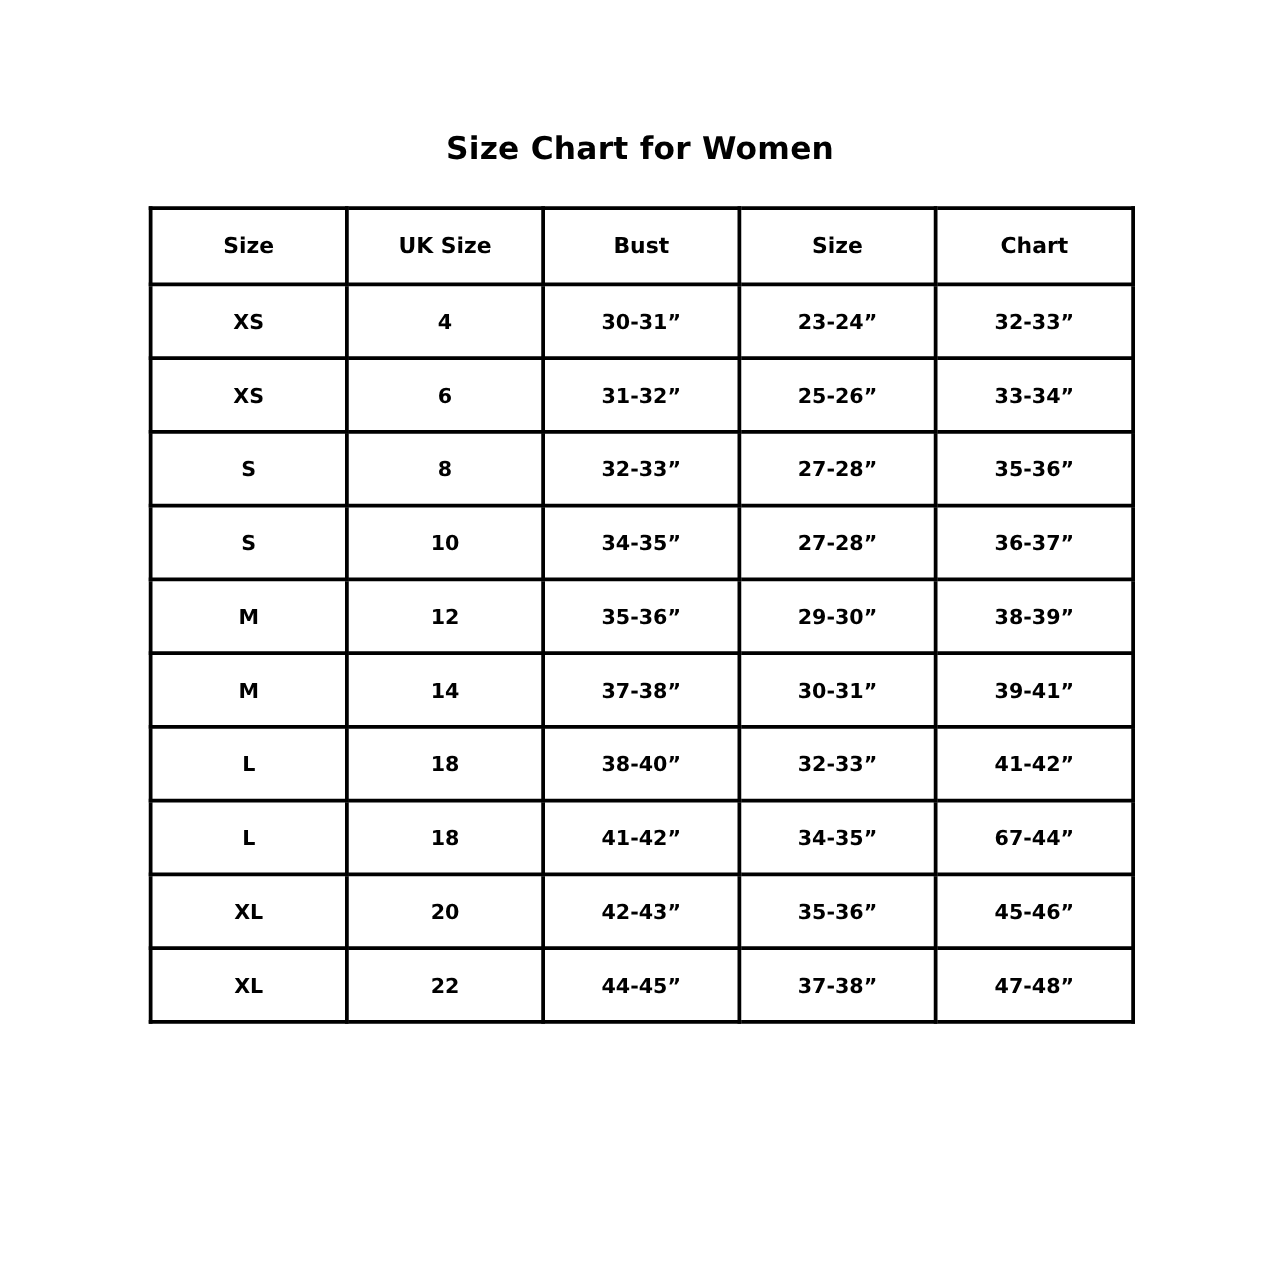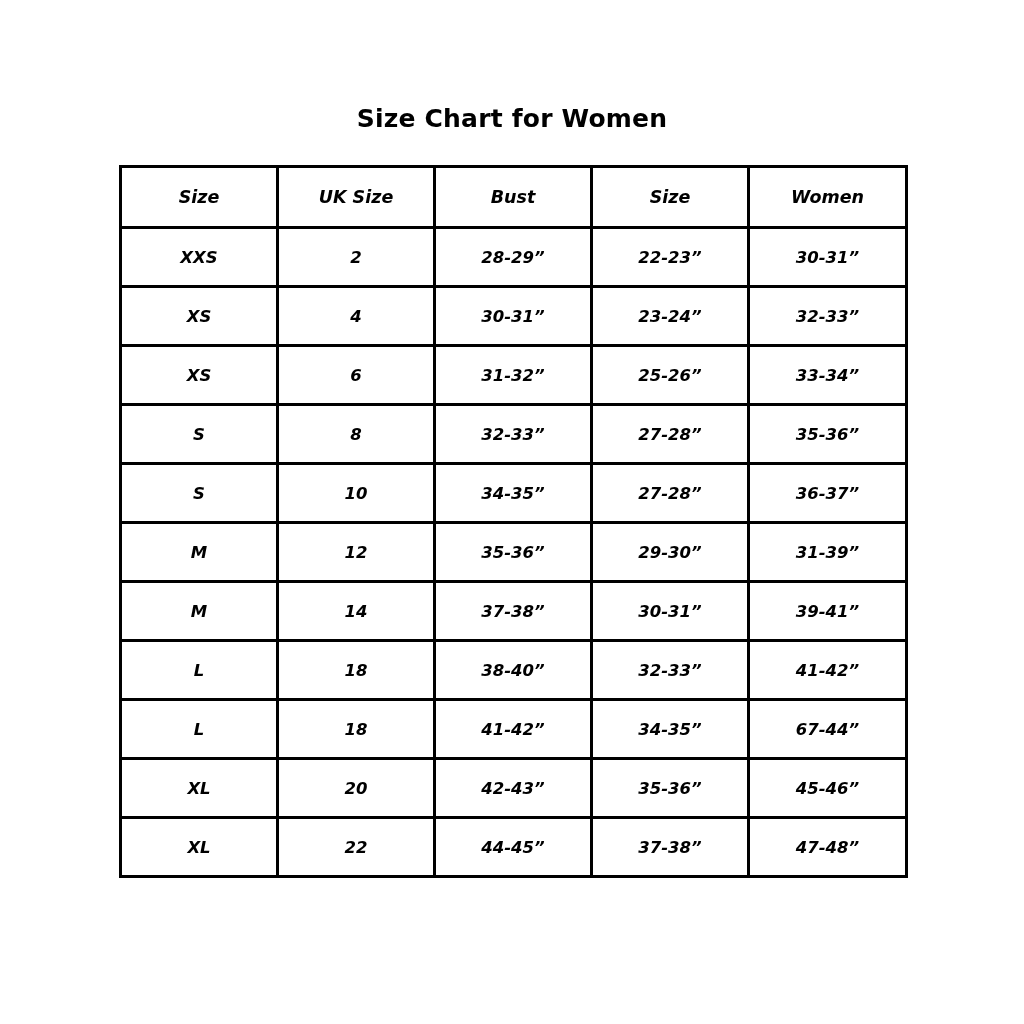--- a/index.html
+++ b/index.html
@@ -28,21 +28,20 @@
     text-align: center;
     font-size: 25px;
     font-weight: bold;
     letter-spacing: 0.2px;
   }
   .table-wrap {
     position: absolute;
     top: 165px;
     left: 119px;
     width: 786px;
-    font-style: italic;
   }
   table.size-table {
     border-collapse: collapse;
     width: 786px;
     table-layout: fixed;
   }
   table.size-table th,
   table.size-table td {
     border: 3px solid #000000;
     text-align: center;
@@ -77,31 +76,24 @@
           <col class="c2">
           <col class="c3">
           <col class="c4">
       </colgroup>
       <thead>
         <tr>
           <th>Size</th>
           <th>UK Size</th>
           <th>Bust</th>
           <th>Size</th>
-          <th>Women</th>
+          <th>Chart</th>
         </tr>
       </thead>
       <tbody>
-        <tr>
-          <td>XXS</td>
-          <td>2</td>
-          <td>28-29”</td>
-          <td>22-23”</td>
-          <td>30-31”</td>
-        </tr>
         <tr>
           <td>XS</td>
           <td>4</td>
           <td>30-31”</td>
           <td>23-24”</td>
           <td>32-33”</td>
         </tr>
         <tr>
           <td>XS</td>
           <td>6</td>
@@ -121,21 +113,21 @@
           <td>10</td>
           <td>34-35”</td>
           <td>27-28”</td>
           <td>36-37”</td>
         </tr>
         <tr>
           <td>M</td>
           <td>12</td>
           <td>35-36”</td>
           <td>29-30”</td>
-          <td>31-39”</td>
+          <td>38-39”</td>
         </tr>
         <tr>
           <td>M</td>
           <td>14</td>
           <td>37-38”</td>
           <td>30-31”</td>
           <td>39-41”</td>
         </tr>
         <tr>
           <td>L</td>

